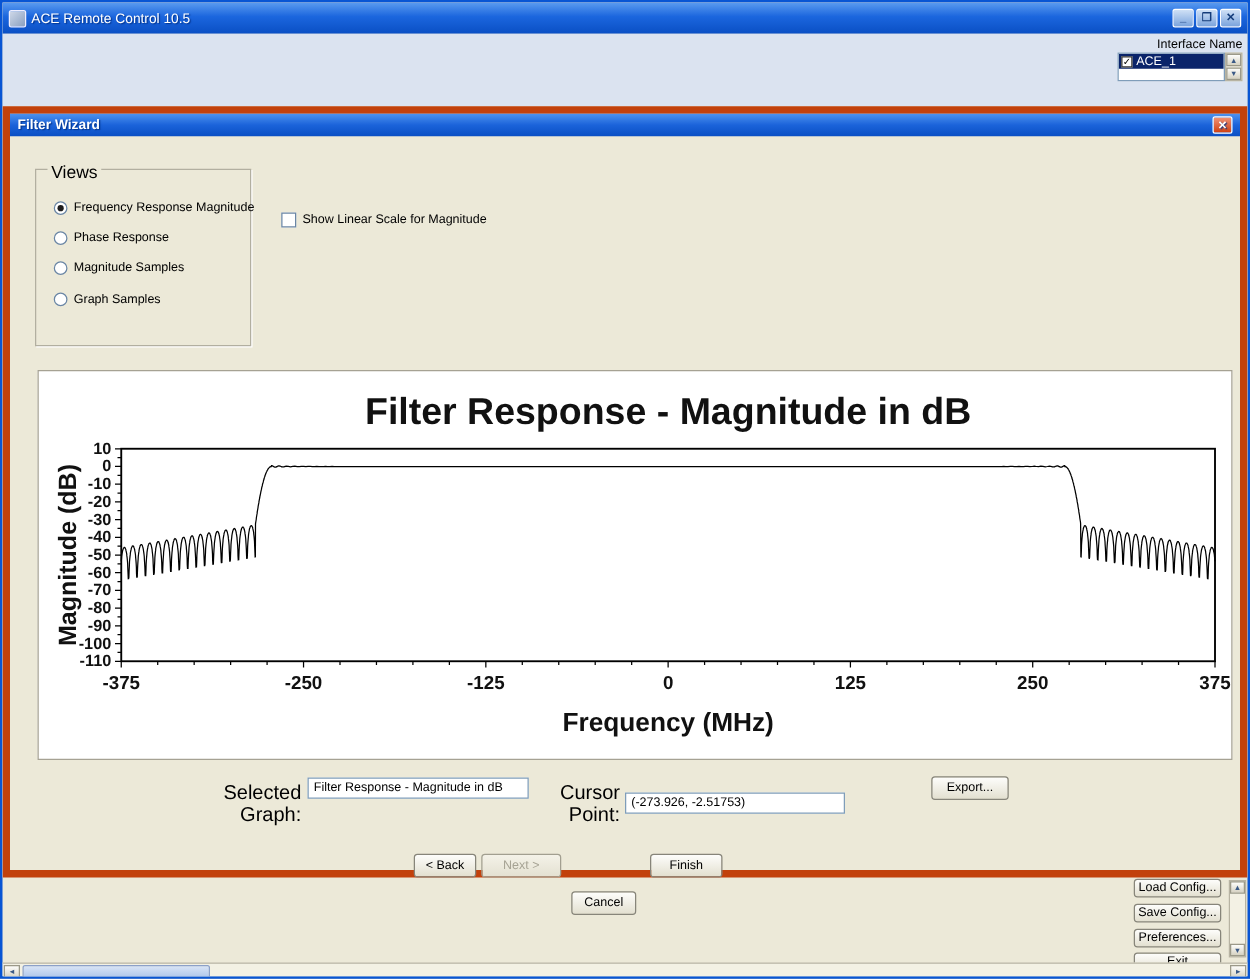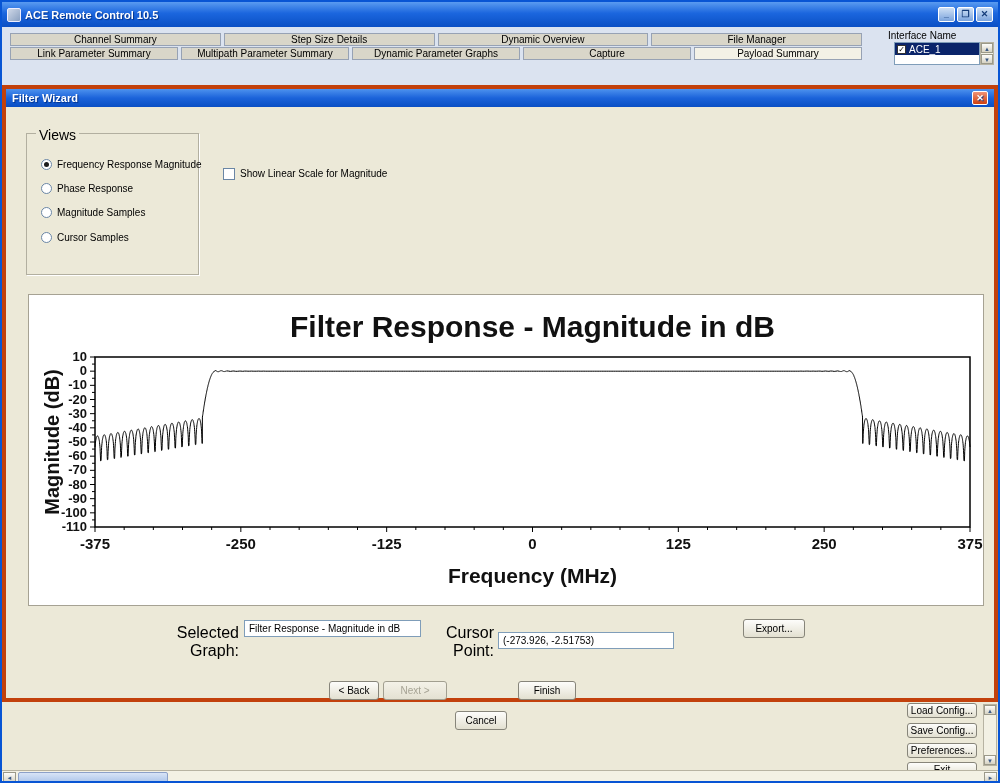--- a/index.html
+++ b/index.html
@@ -6,54 +6,54 @@
   body { margin:0; background:#555; font-family:"Liberation Sans",sans-serif; }
   .root { position:relative; width:1000px; height:783px; background:#ece9d8;
           border:2px solid #0855d4; overflow:hidden; font-family:"Liberation Sans",sans-serif; }
 
   
   .titlebar { position:absolute; left:0; top:0; right:0; height:25px;
     background:linear-gradient(180deg,#5a9bf0 0%,#1b66de 45%,#0a4fc4 100%);
     display:flex; align-items:center; padding:0 5px; color:#fff; }
   .appicon { width:14px; height:14px; margin-right:4px; border-radius:2px;
     background:linear-gradient(135deg,#cfd8e8,#8aa0c0); border:1px solid #eef; }
-  .wtitle { font-size:11px; font-weight:bold; text-shadow:1px 1px 1px #02328a; }
+  .wtitle { font-size:11px; font-weight:normal; text-shadow:1px 1px 1px #02328a; }
   .winbtns { margin-left:auto; display:flex; }
   .win-btn { width:17px; height:15px; margin-left:2px; border:1px solid #fff; border-radius:2px;
     background:linear-gradient(180deg,#cfe0f5,#7ba4dd); color:#143c7a; font-size:9px;
     line-height:13px; text-align:center; font-weight:bold; }
 
   
   .topband { position:absolute; left:0; top:25px; right:0; height:58px; background:#dbe3f0; }
   .tabrow { position:absolute; left:8px; width:852px; display:flex; gap:3px; }
   .row1 { top:6px; } .row2 { top:20px; }
   .tab { flex:1; height:13px; line-height:12px; font-size:10px; text-align:center;
     background:#d9d6c9; border:1px solid #97a2b4; color:#000;
     overflow:hidden; white-space:nowrap; }
   .tab.active { background:#f3f1e6; }
-  .iface-label { position:absolute; left:886px; top:3px; width:106px; text-align:left; font-size:10px; }
+  .iface-label { position:absolute; left:886px; top:3px; width:106px; text-align:right; font-size:10px; }
   .iface-list { position:absolute; left:892px; top:15px; width:86px; height:23px;
     background:#fff; border:1px solid #7f9db9; overflow:hidden; }
   .iface-item { height:12px; background:#0a246a; color:#fff; font-size:10px;
     display:flex; align-items:center; gap:3px; padding:0 2px; }
   .ck { width:9px; height:9px; background:#fff; border:1px solid #333; color:#000;
     font-size:8px; line-height:8px; text-align:center; }
   .iface-scroll { position:absolute; left:978px; top:15px; width:14px; height:23px;
     background:#f3f1e4; border:1px solid #b7b3a2; }
 
   
   .sb-btn { position:absolute; left:0; width:12px; height:10px; font-size:6px; line-height:10px;
     text-align:center; color:#3b5a86; background:linear-gradient(180deg,#fdfdfb,#d6d2c2);
     border:1px solid #9b9989; }
   .iface-scroll .sb-btn { top:0; }
   .iface-scroll .sb-btn.bottom { top:11px; }
 
   
   .dialog { position:absolute; left:0; top:83px; width:996px; height:617px;
-    background:#ece9d8; border:4px solid #c2410c; }
+    background:#ece9d8; border:6px solid #c2410c; }
   .dtitle { position:absolute; left:0; top:0; right:0; height:18px;
     background:linear-gradient(180deg,#4d92ee 0%,#1b63da 50%,#0a4fc4 100%);
     display:flex; align-items:center; padding:0 6px; color:#fff;
     font-size:11px; font-weight:bold; text-shadow:1px 1px 1px #02328a; }
   .dclose { margin-left:auto; width:16px; height:14px; border:1px solid #fff; border-radius:2px;
     background:linear-gradient(180deg,#f09276,#d0400f); color:#fff; font-size:9px;
     line-height:12px; text-align:center; font-weight:bold; }
   .dbody { position:absolute; left:0; top:18px; right:0; bottom:0; }
 
   .group { position:absolute; left:20px; top:26px; width:173px; height:142px;
@@ -109,33 +109,20 @@
     <span class="appicon"></span>
     <span class="wtitle">ACE Remote Control 10.5</span>
     <span class="winbtns">
       <span class="win-btn">_</span>
       <span class="win-btn">❐</span>
       <span class="win-btn">✕</span>
     </span>
   </div>
 
   <div class="topband">
-    <div class="tabrow row1">
-      <div class="tab">Channel Summary</div>
-      <div class="tab">Step Size Details</div>
-      <div class="tab">Dynamic Overview</div>
-      <div class="tab">File Manager</div>
-    </div>
-    <div class="tabrow row2">
-      <div class="tab">Link Parameter Summary</div>
-      <div class="tab">Multipath Parameter Summary</div>
-      <div class="tab">Dynamic Parameter Graphs</div>
-      <div class="tab">Capture</div>
-      <div class="tab active">Payload Summary</div>
-    </div>
     <div class="iface-label">Interface Name</div>
     <div class="iface-list">
       <div class="iface-item">
         <span class="ck">✓</span>
         <span>ACE_1</span>
       </div>
     </div>
     <div class="iface-scroll">
       <div class="sb-btn">▲</div>
       <div class="sb-btn bottom">▼</div>
@@ -166,21 +153,21 @@
         <div class="radio-row" style="top:72px">
           <span class="radio">
               <span class="radio-dot"></span>
             </span>
           <span class="rlabel">Magnitude Samples</span>
         </div>
         <div class="radio-row" style="top:97px">
           <span class="radio">
               <span class="radio-dot"></span>
             </span>
-          <span class="rlabel">Cursor Samples</span>
+          <span class="rlabel">Graph Samples</span>
         </div>
       </div>
 
       <div class="chk-row">
         <span class="chkbox"></span>
         <span class="rlabel">Show Linear Scale for Magnitude</span>
       </div>
 
       <div class="chartpanel">
         <svg id="chart-svg" width="954" height="310">

